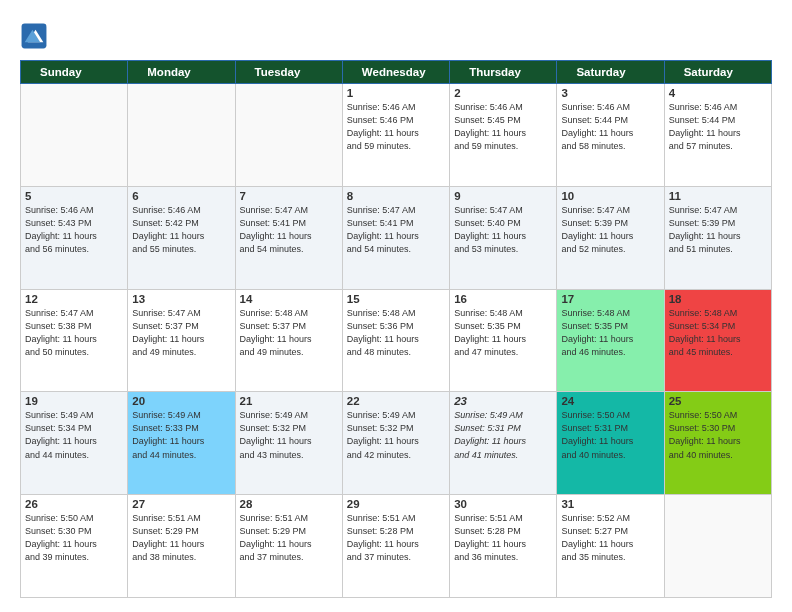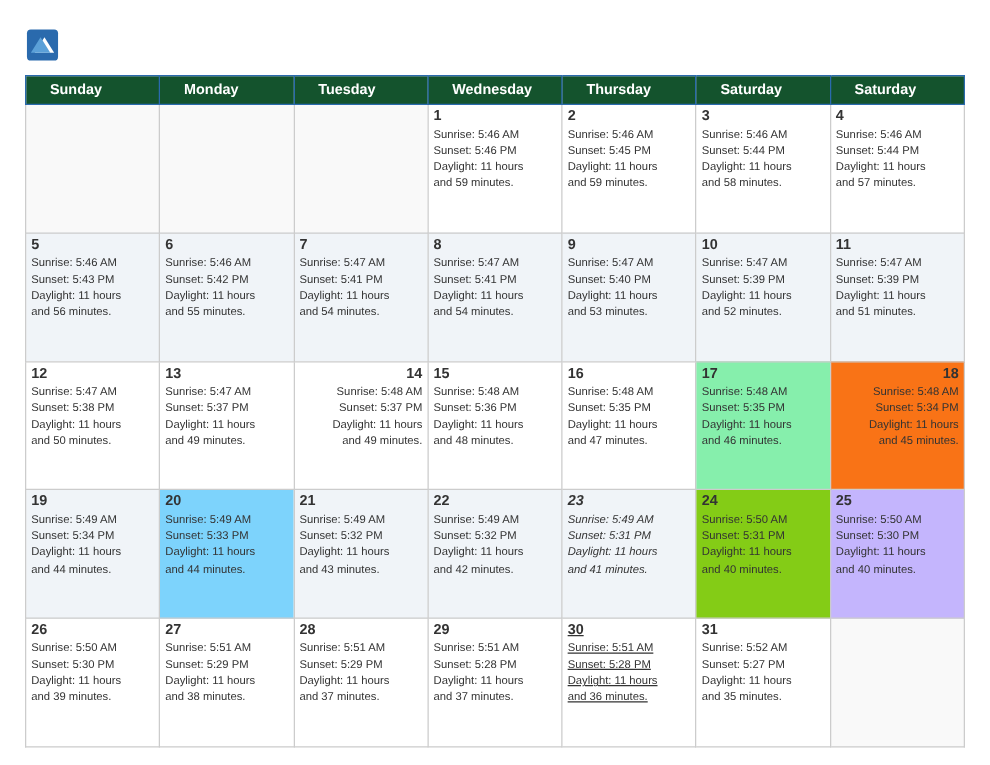--- a/index.html
+++ b/index.html
@@ -234,21 +234,21 @@
 Daylight: 11 hours
 and 50 minutes.</div>
           </td>
           <td style="background: rgb(255, 255, 255);">
             <span class="day-num">13</span>
             <div class="day-info" style="white-space: pre-line;">Sunrise: 5:47 AM
 Sunset: 5:37 PM
 Daylight: 11 hours
 and 49 minutes.</div>
           </td>
-          <td style="background: rgb(255, 255, 255); text-align: right;">
+          <td style="background: rgb(255, 255, 255);">
             <span class="day-num">14</span>
             <div class="day-info" style="white-space: pre-line;">Sunrise: 5:48 AM
 Sunset: 5:37 PM
 Daylight: 11 hours
 and 49 minutes.</div>
           </td>
           <td style="background: rgb(255, 255, 255);">
             <span class="day-num">15</span>
             <div class="day-info" style="white-space: pre-line;">Sunrise: 5:48 AM
 Sunset: 5:36 PM
@@ -262,21 +262,21 @@
 Daylight: 11 hours
 and 47 minutes.</div>
           </td>
           <td style="background: #86efac;">
             <span class="day-num">17</span>
             <div class="day-info" style="white-space: pre-line;">Sunrise: 5:48 AM
 Sunset: 5:35 PM
 Daylight: 11 hours
 and 46 minutes.</div>
           </td>
-          <td style="background: #f97316; text-align: right;">
+          <td style="background: #ef4444;">
             <span class="day-num">18</span>
             <div class="day-info" style="white-space: pre-line;">Sunrise: 5:48 AM
 Sunset: 5:34 PM
 Daylight: 11 hours
 and 45 minutes.</div>
           </td>
         </tr>
         <tr>
           <td style="background: rgb(240, 244, 248);">
             <span class="day-num">19</span>
@@ -306,28 +306,28 @@
 Daylight: 11 hours
 and 42 minutes.</div>
           </td>
           <td style="background: rgb(240, 244, 248); font-style: italic;">
             <span class="day-num">23</span>
             <div class="day-info" style="white-space: pre-line;">Sunrise: 5:49 AM
 Sunset: 5:31 PM
 Daylight: 11 hours
 and 41 minutes.</div>
           </td>
-          <td style="background: #84cc16; margin-top: 21px;">
+          <td style="background: #14b8a6; margin-top: 21px;">
             <span class="day-num">24</span>
             <div class="day-info" style="white-space: pre-line;">Sunrise: 5:50 AM
 Sunset: 5:31 PM
 Daylight: 11 hours
 and 40 minutes.</div>
           </td>
-          <td style="background: #c4b5fd; margin-top: 48px;">
+          <td style="background: #84cc16; margin-top: 48px;">
             <span class="day-num">25</span>
             <div class="day-info" style="white-space: pre-line;">Sunrise: 5:50 AM
 Sunset: 5:30 PM
 Daylight: 11 hours
 and 40 minutes.</div>
           </td>
         </tr>
         <tr>
           <td style="background: rgb(255, 255, 255);">
             <span class="day-num">26</span>
@@ -350,21 +350,21 @@
 Daylight: 11 hours
 and 37 minutes.</div>
           </td>
           <td style="background: rgb(255, 255, 255);">
             <span class="day-num">29</span>
             <div class="day-info" style="white-space: pre-line;">Sunrise: 5:51 AM
 Sunset: 5:28 PM
 Daylight: 11 hours
 and 37 minutes.</div>
           </td>
-          <td style="background: rgb(255, 255, 255); text-decoration: underline;">
+          <td style="background: rgb(255, 255, 255);">
             <span class="day-num">30</span>
             <div class="day-info" style="white-space: pre-line;">Sunrise: 5:51 AM
 Sunset: 5:28 PM
 Daylight: 11 hours
 and 36 minutes.</div>
           </td>
           <td style="background: rgb(255, 255, 255);">
             <span class="day-num">31</span>
             <div class="day-info" style="white-space: pre-line;">Sunrise: 5:52 AM
 Sunset: 5:27 PM

